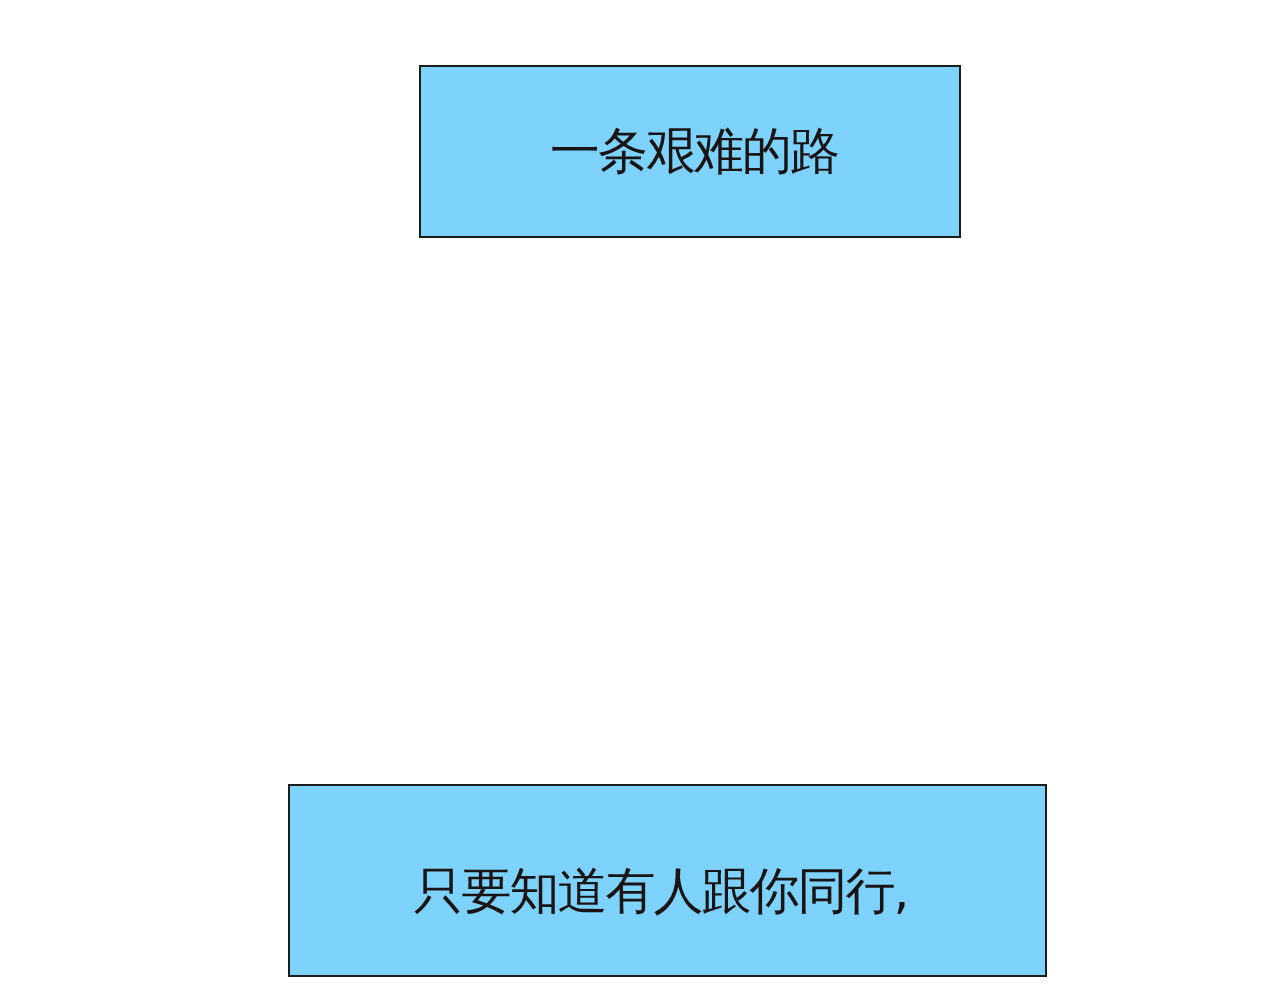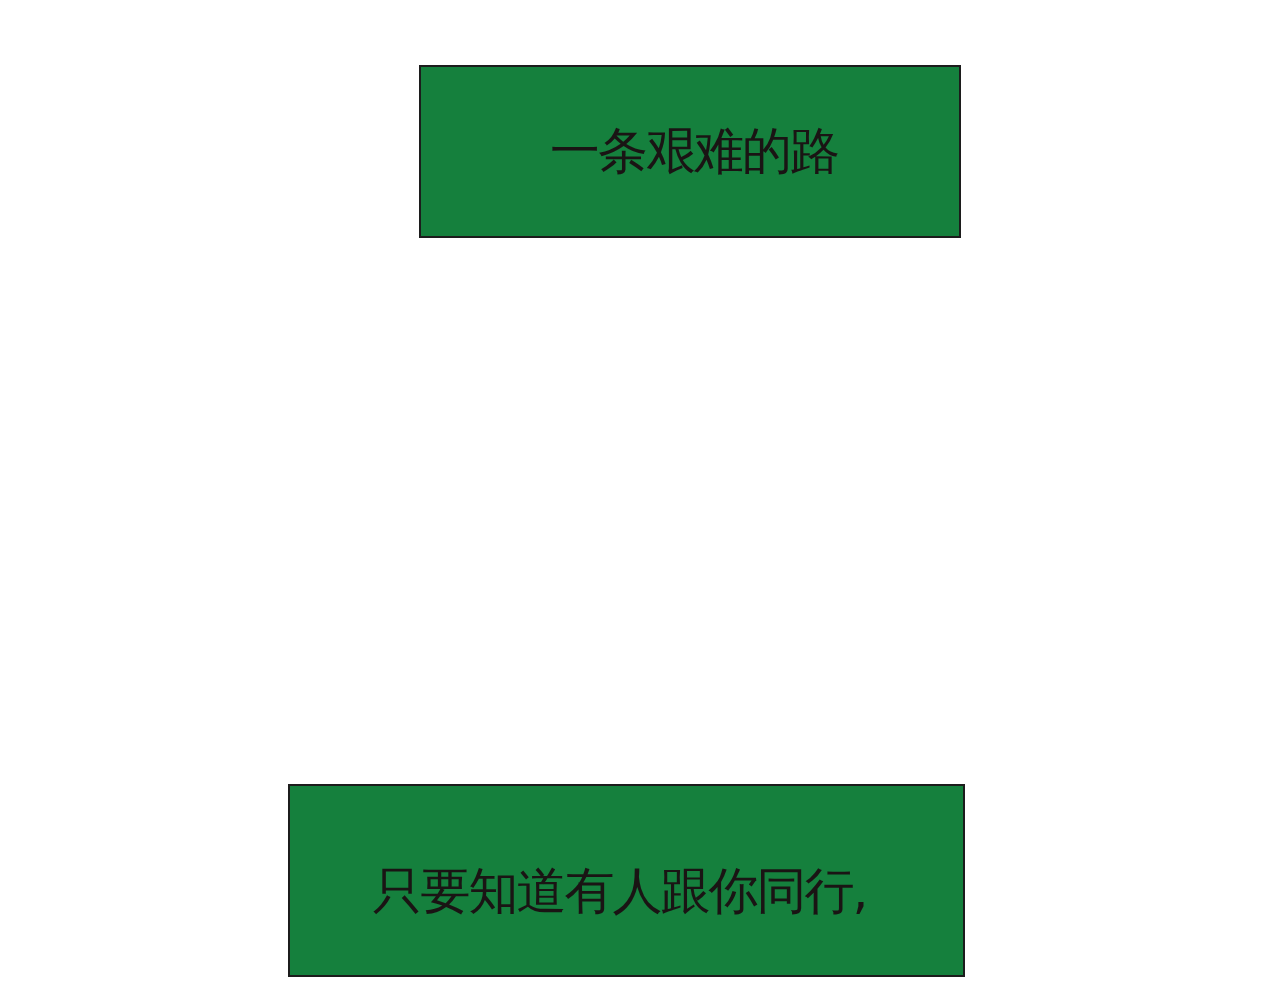--- a/index.html
+++ b/index.html
@@ -10,21 +10,21 @@
     body {
       width: 1280px;
       height: 1000px;
       position: relative;
       overflow: hidden;
       font-family: "DejaVu Sans", "Liberation Sans", sans-serif;
     }
     .caption-box {
       position: absolute;
       box-sizing: border-box;
-      background: #15803d;
+      background: #7dd3fc;
       border: 2px solid #1c1c1c;
       display: flex;
       align-items: center;
       justify-content: center;
       color: #1a1414;
     }
     .caption-box .caption-text {
       font-size: 50px;
       line-height: 1;
       letter-spacing: -2px;
@@ -36,21 +36,21 @@
       width: 542px;
       height: 173px;
     }
     #caption-top .caption-text {
       margin-left: 8px;
       margin-top: -2px;
     }
     #caption-bottom {
       left: 288px;
       top: 784px;
-      width: 677px;
+      width: 759px;
       height: 193px;
     }
     #caption-bottom .caption-text {
       margin-left: -14px;
       margin-top: 20px;
     }
   </style>
 </head>
 <body>
 

